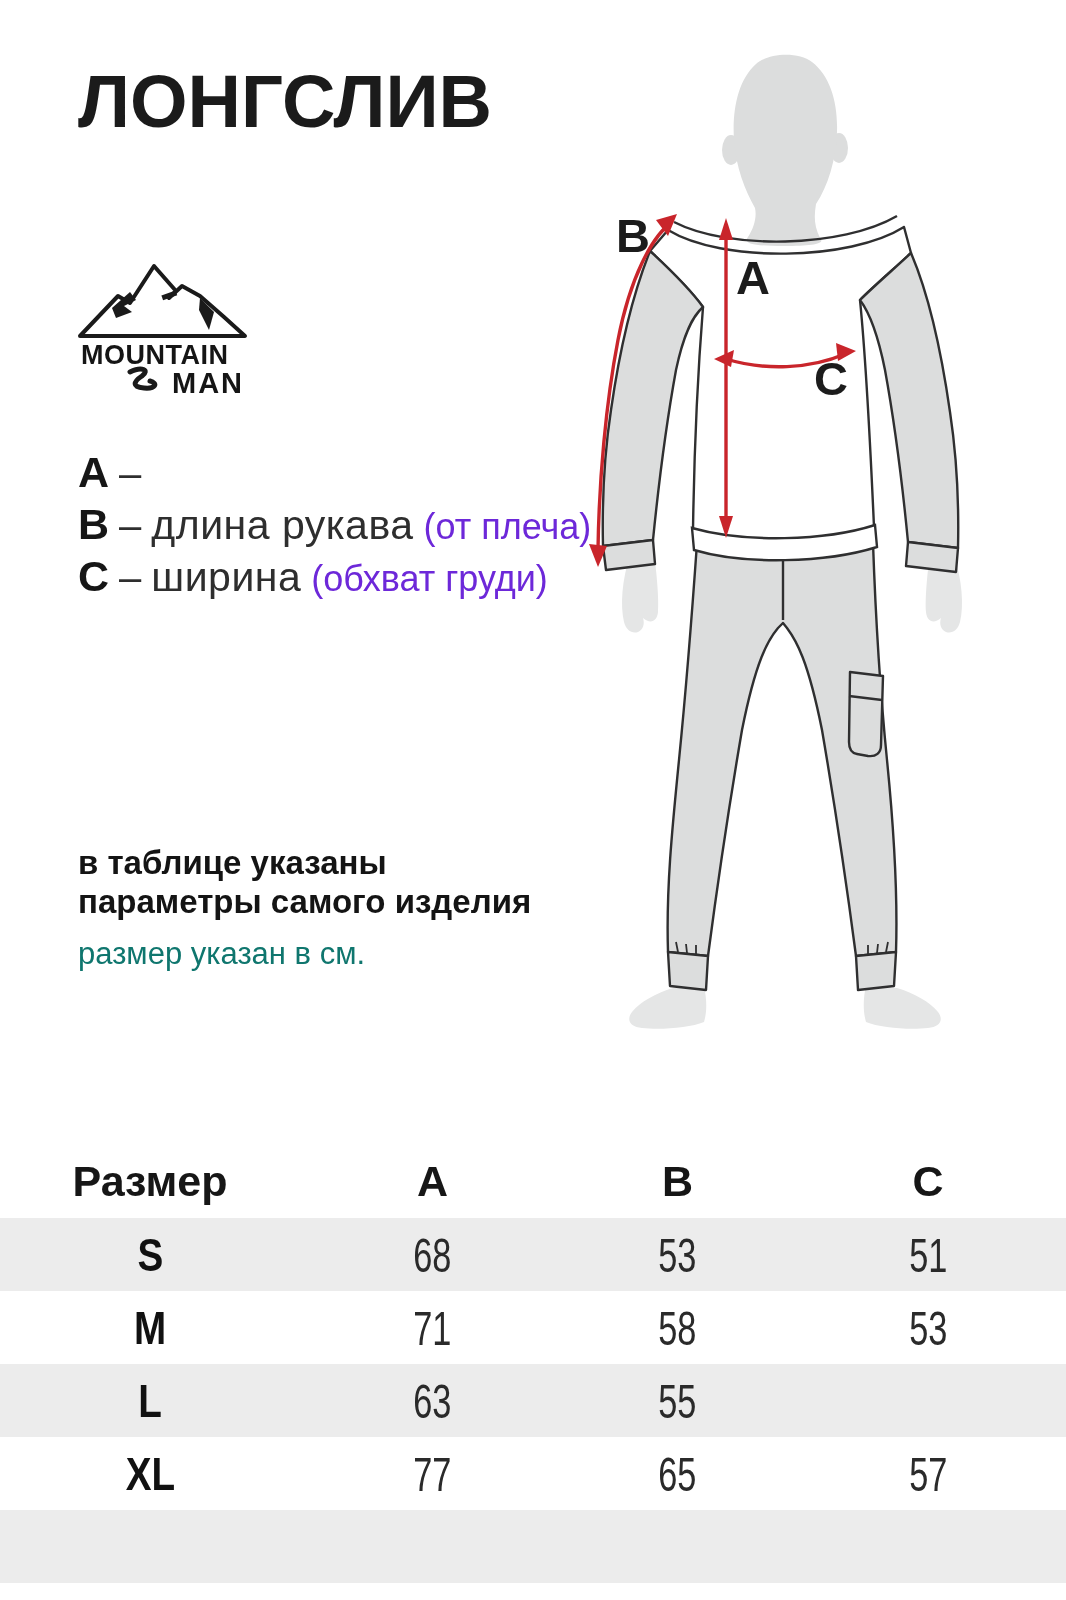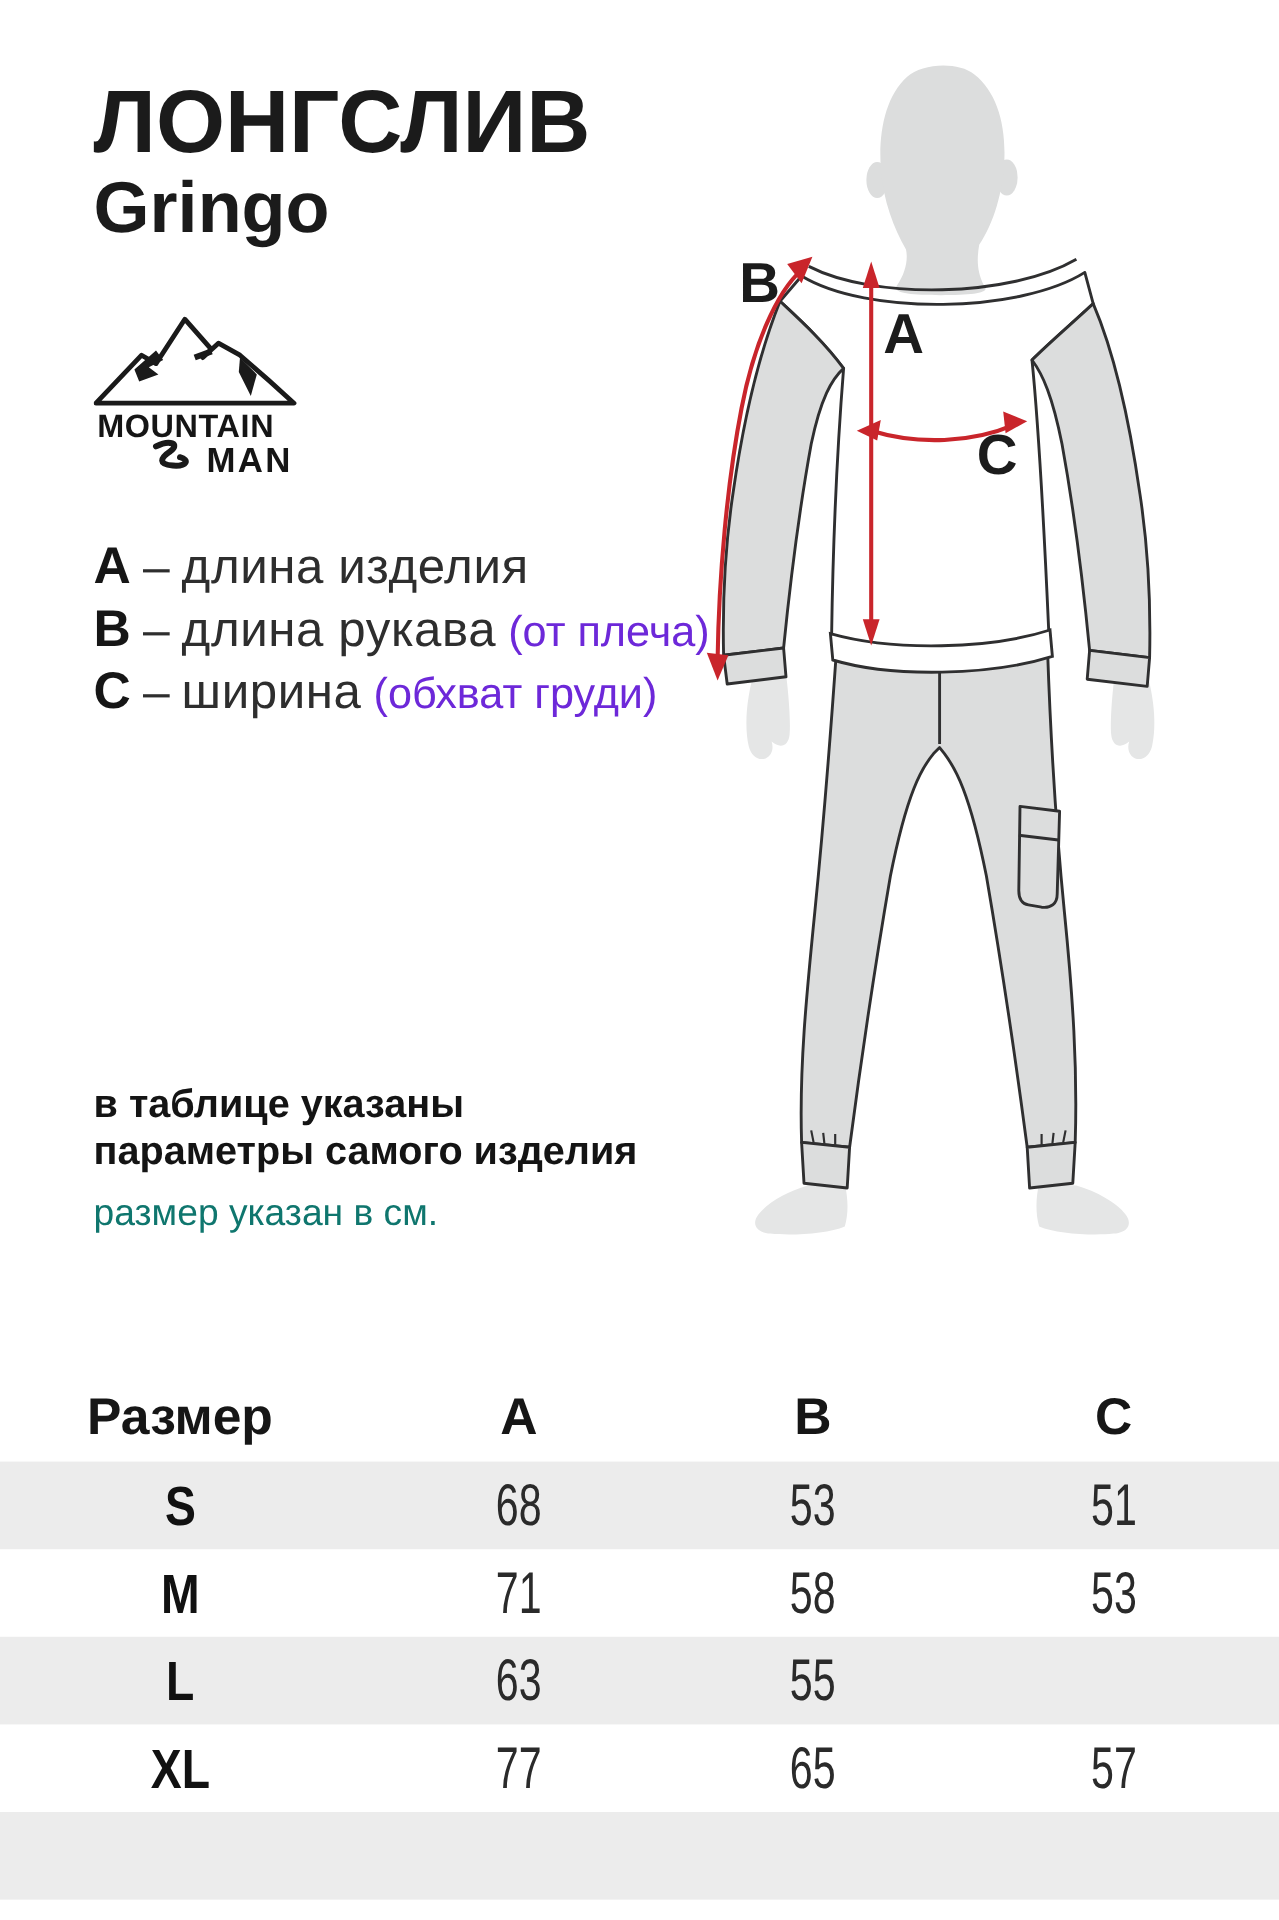--- a/index.html
+++ b/index.html
@@ -14,61 +14,59 @@
   
   .logo{position:absolute;left:78px;top:258px;width:175px;height:144px;}
   
   .legend{position:absolute;left:78px;top:448px;}
   .lrow{height:52px;display:flex;align-items:baseline;white-space:nowrap;}
   .lletter{font-size:43px;font-weight:bold;color:#161616;}
   .ldash{font-size:40px;font-weight:400;color:#2e2e2e;margin:0 10px;}
   .ltext{font-size:41px;font-weight:400;color:#2e2e2e;letter-spacing:0.5px;}
   .lnote{font-size:36px;font-weight:400;color:#6d28d9;margin-left:10px;}
   
-  .note{position:absolute;left:78px;top:901px;width:500px;}
+  .note{position:absolute;left:78px;top:844px;width:500px;}
   .note-bold{font-size:33px;font-weight:bold;line-height:1.18;color:#141414;width:480px;}
   .note-gray{font-size:31px;font-weight:400;color:#0f766e;margin-top:14px;}
   
   .figure{position:absolute;left:560px;top:40px;width:506px;height:1000px;}
   
   .size-table{position:absolute;left:0;top:1145px;width:1066px;}
   .trow{display:grid;grid-template-columns:300px 265px 225px 276px;height:73px;align-items:center;text-align:center;}
   .trow.stripe{background:#ececec;}
   .tcell{overflow:visible;}
   .th{display:inline-block;font-size:43px;font-weight:bold;color:#161616;}
   .tsize{display:inline-block;font-size:46px;font-weight:bold;color:#111;transform:scaleX(0.84);}
   .tnum{display:inline-block;font-size:49px;font-weight:400;color:#2a2a2a;transform:scaleX(0.70);}
 </style>
 </head>
 <body>
 
 <div class="page">
 
   <div class="title-block">
     <h1 class="title-main">ЛОНГСЛИВ</h1>
-    <div class="title-sub">Gringo</div>
   </div>
 
   <svg class="logo" viewBox="0 0 175 140">
     <g>
       <path d="M 2,76 L 40,36 L 52,43 L 76,6 L 98,31 L 91,38 L 104,26 L 122,36 L 146,57 L 167,76 Z" fill="#ffffff" stroke="#1a1a1a" stroke-width="4" stroke-linejoin="round"></path>
       <polygon points="34,48 52,32 58,40 46,46 54,52 38,58" fill="#1a1a1a"></polygon>
       <polygon points="122,38 136,52 131,70 121,50" fill="#1a1a1a"></polygon>
       <rect x="84" y="33" width="15" height="5" fill="#1a1a1a" transform="rotate(-20 91 36)"></rect>
     </g>
     <text x="3" y="104" font-size="27" font-weight="bold" letter-spacing="0.5" fill="#151515">MOUNTAIN</text>
     <path d="M 52,112 C 64,106 72,110 64,116 C 55,122 54,127 66,128 C 78,129 80,123 72,121" fill="none" stroke="#1a1a1a" stroke-width="5" stroke-linecap="round"></path>
     <text x="94" y="133" font-size="29" font-weight="bold" letter-spacing="2" fill="#151515">MAN</text>
   </svg>
 
   <div class="legend">
     <div class="lrow">
       <span class="lletter">A</span>
       <span class="ldash">–</span>
-      <span class="ltext">длина изделия</span>
       <span class="lnote"></span>
     </div>
     <div class="lrow">
       <span class="lletter">B</span>
       <span class="ldash">–</span>
       <span class="ltext">длина рукава</span>
       <span class="lnote">(от плеча)</span>
     </div>
     <div class="lrow">
       <span class="lletter">C</span>

